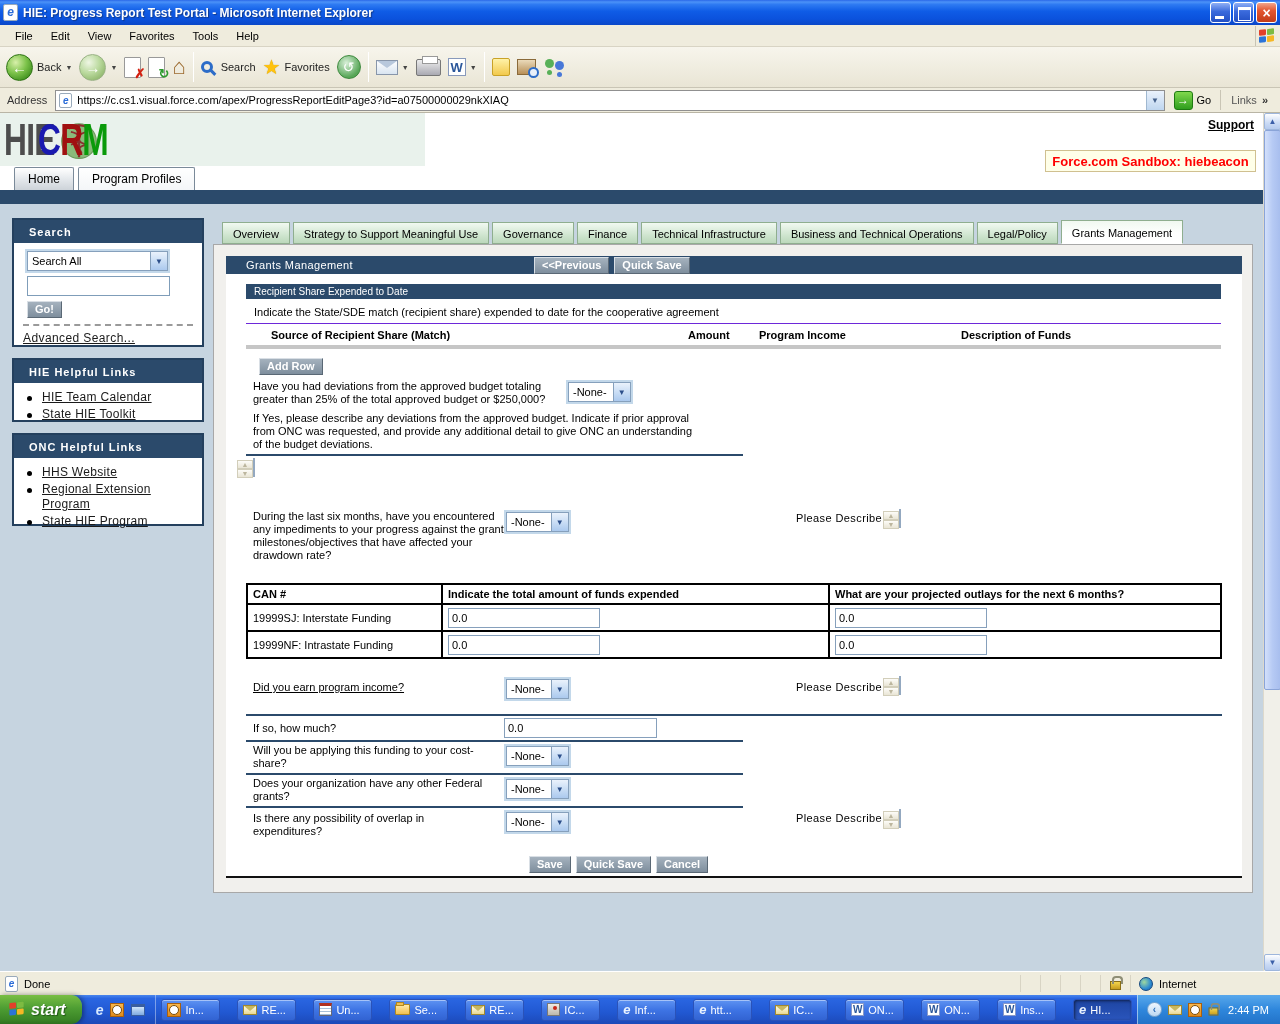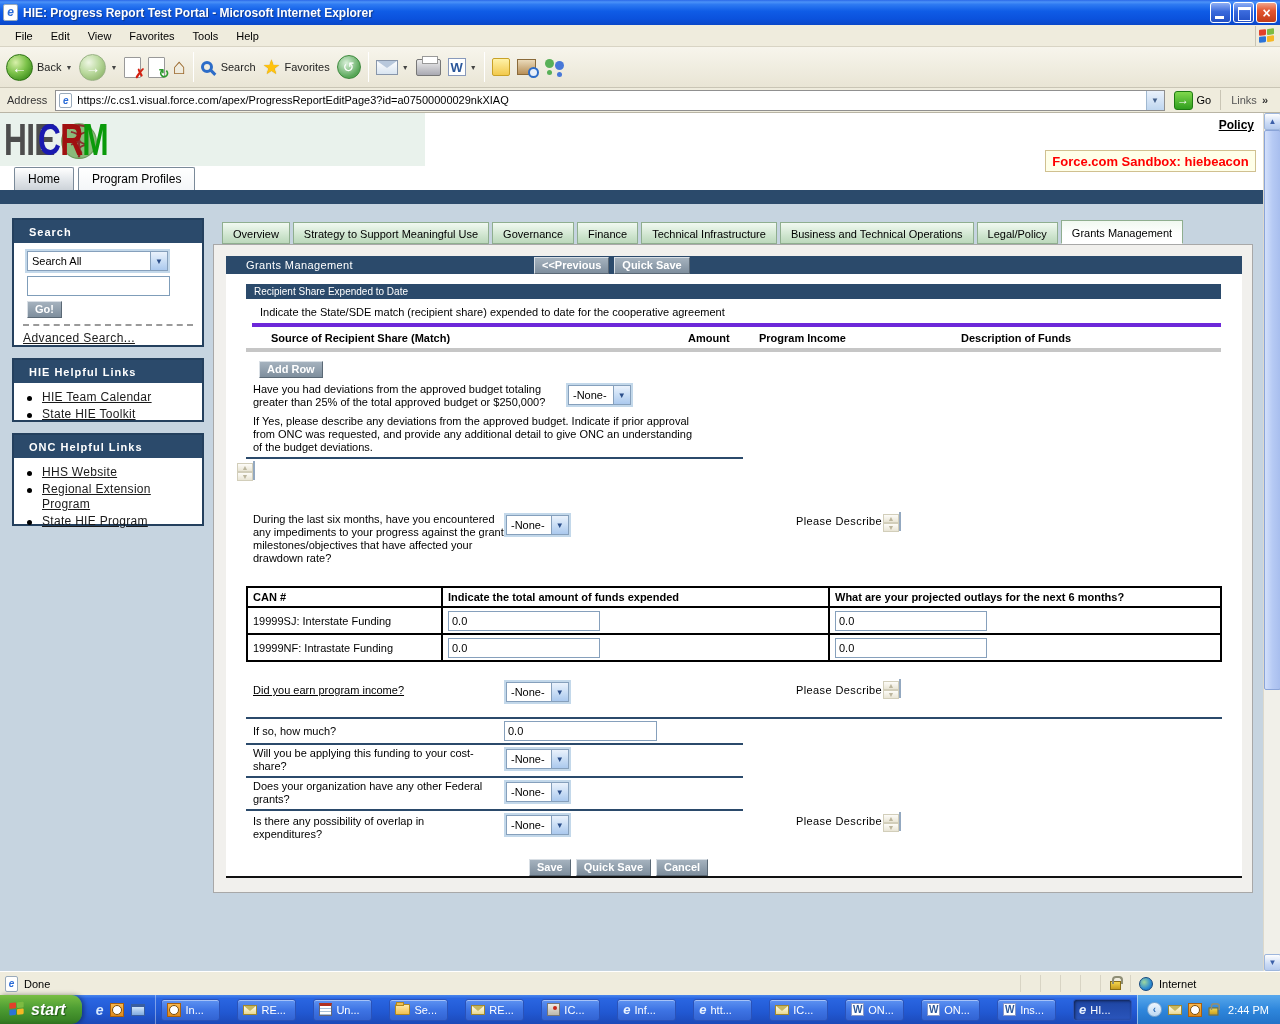--- a/index.html
+++ b/index.html
@@ -145,21 +145,21 @@
 .warea { position:absolute; left:12px; top:11px; width:1016px; height:622px; background:#fff; border-bottom:2px solid #111; }
 
 .sec-bar { position:relative; height:18px; background:#2B4A6B; color:#fff; }
 .sec-title { position:absolute; left:20px; top:3px; font-size:11px; letter-spacing:.4px; }
 .sec-btns { position:absolute; left:308px; top:1px; display:flex; gap:5px; }
 .gbtn { display:inline-block; background:linear-gradient(#A5B2BE,#7E8E9D); border:1px solid;
   border-color:#D9DFE5 #5A6875 #5A6875 #D9DFE5; color:#fff; font-weight:bold; font-size:11px;
   padding:1px 7px 2px 7px; white-space:nowrap; }
 
 .rs-bar { margin:10px 21px 0 20px; height:15px; background:#2B4A6B; color:#fff; font-size:10px; padding:2px 0 0 8px; }
-.rs-instr { margin:3px 21px 0 26px; font-size:11px; padding:4px 0 5px 8px; border-bottom:4px solid #6d28d9; }
+.rs-instr { margin:3px 21px 0 20px; font-size:11px; padding:4px 0 5px 8px; border-bottom:1px solid #6d28d9; }
 .rs-cols { position:relative; height:19px; margin:2px 21px 0 20px; font-weight:bold; font-size:11px; }
 .rs-cols span { position:absolute; top:3px; white-space:nowrap; }
 .rs-c0 { left:25px; } .rs-c1 { left:410px;margin-left:32px; } .rs-c2 { left:513px; } .rs-c3 { left:715px;text-align:right; }
 .rs-underline { margin:0 21px 0 20px; height:4px; background:#C6C6C6; }
 .addrow-row { margin:7px 0 0 33px; height:17px; }
 
 .qrow { position:relative; }
 .lab { position:absolute; font-size:11px; line-height:13px; color:#000; }
 .dl { position:absolute; font-size:11px; letter-spacing:.4px; }
 .posa { position:absolute; }
@@ -359,21 +359,21 @@
         <svg class="caduceus" width="46" height="46" viewBox="0 0 40 40">
           <circle cx="20" cy="21" r="15" fill="#8BBA7A"></circle>
           <circle cx="20" cy="21" r="15" fill="none" stroke="#6A9A5A" stroke-width="1"></circle>
           <line x1="20" y1="7" x2="20" y2="35" stroke="#8B2E2E" stroke-width="2"></line>
           <path d="M13 13 C 27 16, 13 21, 27 24 C 13 27, 27 31, 20 33" stroke="#8B2E2E" fill="none" stroke-width="1.6"></path>
           <path d="M27 13 C 13 16, 27 21, 13 24" stroke="#8B2E2E" fill="none" stroke-width="1.6"></path>
           <path d="M11 10 Q 20 4 29 10" stroke="#8B2E2E" fill="none" stroke-width="2"></path>
         </svg>
         <span class="logo-txt logo-crm"><span class="lc">C</span><span class="lr">R</span><span class="lm">M</span></span>
       </div>
-      <span class="logout">Policy</span>
+      <span class="logout">Support</span>
       <span class="sandbox">Force.com Sandbox: hiebeacon</span>
       <div class="hdr-tabs">
         <span class="htab">Home</span>
         <span class="htab active">Program Profiles</span>
       </div>
     </div>
     <div class="navy-band"></div>
 
     <div class="spanel" id="sp-search">
       <div class="sp-head">Search</div>

